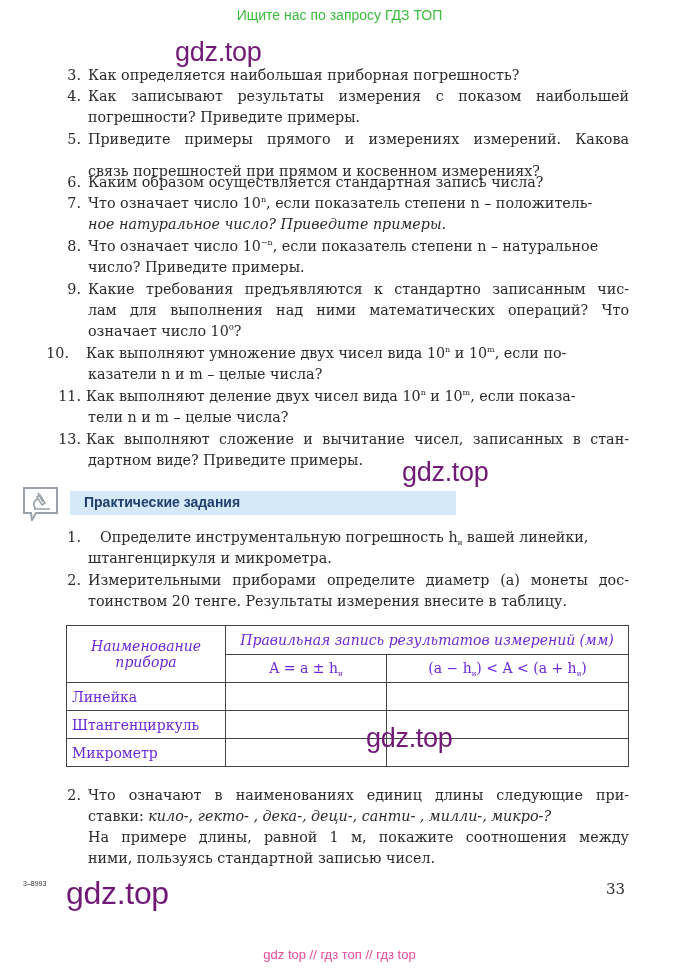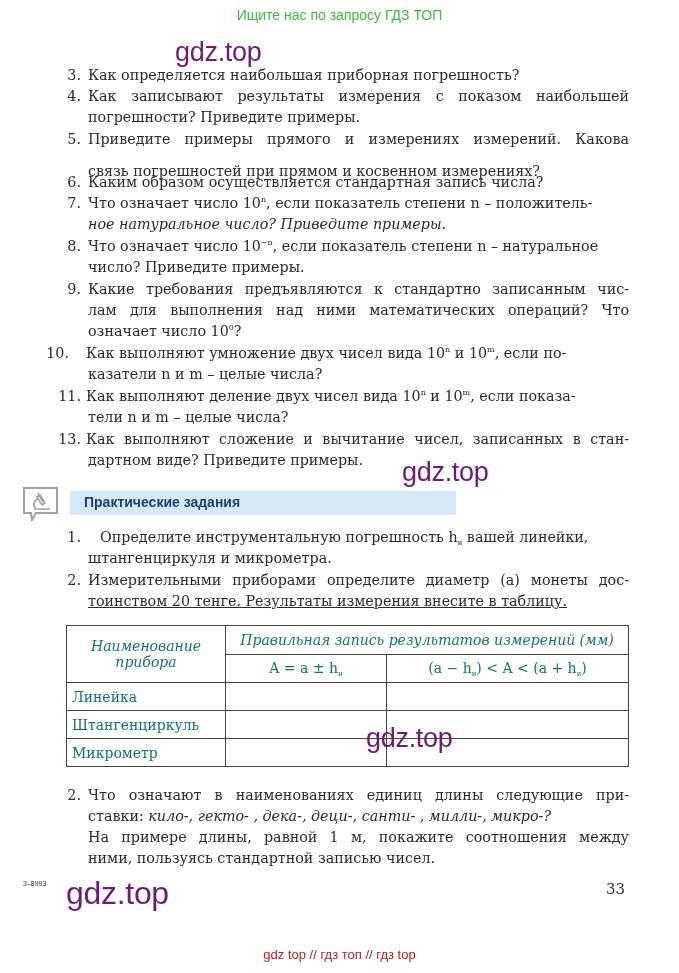--- a/index.html
+++ b/index.html
@@ -8,26 +8,26 @@
   .top-banner { left: 0; width: 679px; top: 7px; text-align: center; font-family: "Liberation Sans", sans-serif; font-size: 14px; color: #3dbb3d; }
   .wm { font-family: "Liberation Sans", sans-serif; color: #701a75; font-size: 27px; letter-spacing: -0.3px; }
   .q { font-size: 14.3px; line-height: 21.5px; color: #2a2a2a; }
   .q .num { position: absolute; text-align: right; width: 30px; }
   .q .txt { position: absolute; text-align: justify; text-align-last: left; }
   sup { font-size: 8px; line-height: 0; vertical-align: 6px; }
   sub { font-size: 7px; line-height: 0; vertical-align: -3px; }
   .section-bar { left: 70px; top: 491px; width: 386px; height: 24px; background: #d6e9f8; }
   .section-title { left: 84px; top: 494px; font-family: "Liberation Sans", sans-serif; font-weight: bold; font-size: 14px; color: #1f3f6e; }
   .lab-icon { left: 22px; top: 487px; width: 38px; height: 34px; }
-  table.meas { position: absolute; left: 66px; top: 625px; width: 563px; border-collapse: collapse; font-size: 14px; color: #0f766e; }
+  table.meas { position: absolute; left: 66px; top: 625px; width: 563px; border-collapse: collapse; font-size: 14px; color: #6d28d9; }
   table.meas td { border: 1px solid #444; padding: 0 5px; height: 27px; }
   table.meas td.hdr { font-style: italic; text-align: center; }
   .pagenum { left: 606px; top: 880px; font-size: 15px; color: #333; }
   .code { left: 23px; top: 880px; font-family: "Liberation Sans", sans-serif; font-size: 7px; color: #333; }
-  .bottom-links { left: 0; width: 679px; top: 947px; text-align: center; font-family: "Liberation Sans", sans-serif; font-size: 13px; color: #b91c1c; }
+  .bottom-links { left: 0; width: 679px; top: 947px; text-align: center; font-family: "Liberation Sans", sans-serif; font-size: 13px; color: #ec4899; }
   em { font-style: italic; }
 </style>
 </head>
 <body>
 
 <div class="abs top-banner">Ищите нас по запросу ГДЗ ТОП</div>
 
 <div class="abs wm" style="left:175px;top:37px;">gdz.top</div>
 <div class="abs wm" style="left:402px;top:457px;">gdz.top</div>
 <div class="abs wm" style="left:366px;top:723px;z-index:3;">gdz.top</div>
@@ -82,21 +82,21 @@
 </svg>
 <div class="abs section-bar"></div>
 <div class="abs section-title">Практические задания</div>
 
 <div class="q">
   <span class="num" style="left:51px;top:527px;">1.</span>
   <span class="txt" style="left:88px;top:527px;width:541px;white-space:nowrap;margin-left:12px;"><span>Определите инструментальную погрешность h</span><sub>и</sub><span> вашей линейки,</span></span>
   <span class="txt" style="left:88px;top:548px;width:541px;">штангенциркуля и микрометра.</span>
   <span class="num" style="left:51px;top:570px;">2.</span>
   <span class="txt" style="left:88px;top:570px;width:541px;text-align-last:justify;">Измерительными приборами определите диаметр (a) монеты дос-</span>
-  <span class="txt" style="left:88px;top:591px;width:541px;text-decoration:underline;">тоинством 20 тенге. Результаты измерения внесите в таблицу.</span>
+  <span class="txt" style="left:88px;top:591px;width:541px;">тоинством 20 тенге. Результаты измерения внесите в таблицу.</span>
 </div>
 
 <table class="meas">
   <tbody>
       <tr>
     <td class="hdr" rowspan="2" style="width:148px;height:56px;">Наименование прибора</td>
     <td class="hdr" colspan="2">Правильная запись результатов   измерений (мм)</td>
   </tr>
   <tr>
     <td style="text-align:center;width:150px;"><span>A = a ± h</span><sub>и</sub></td>

